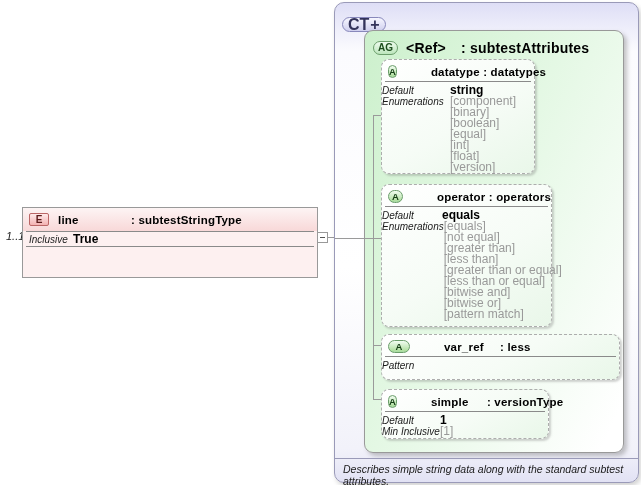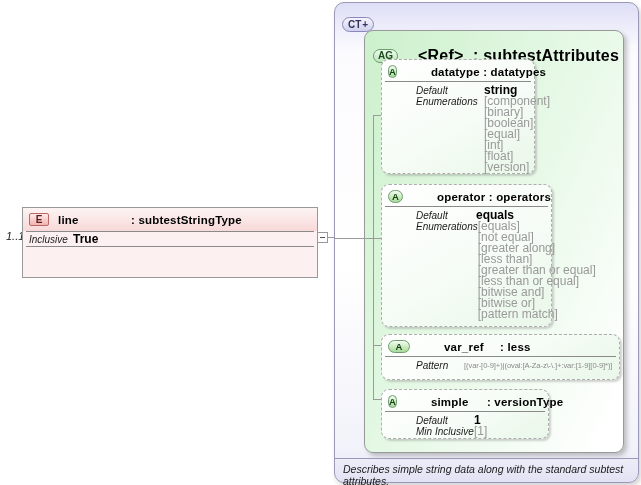--- a/index.html
+++ b/index.html
@@ -6,21 +6,21 @@
   body{width:641px;height:485px;position:relative;overflow:hidden;
        font-family:"Liberation Sans", sans-serif;color:#000;}
 
   
   .hline,.vline{position:absolute;background:#9a9a9a;}
   .sep{height:1px;background:#8a8a8a;margin:0 3px;}
   .badge{display:inline-flex;align-items:center;justify-content:center;
          font-weight:bold;border:1px solid;box-sizing:border-box;}
   .box-title{font-weight:bold;font-size:11.5px;letter-spacing:.2px;white-space:pre;margin-left:25px;}
   .name-col{display:inline-block;white-space:pre;}
-  .facet-row{display:flex;align-items:flex-start;padding-left:6px;margin-left:28px;}
+  .facet-row{display:flex;align-items:flex-start;padding-left:0;}
   .facet-label{font-style:italic;font-size:10px;line-height:11px;color:#1a1a1a;
                flex:0 0 var(--lw,60px);white-space:nowrap;}
   .fv{font-size:12px;line-height:11px;white-space:nowrap;}
   .fv.bold{font-weight:bold;color:#000;}
   .fv.gray{color:#999;}
   .fv.pattern{font-size:7.6px;letter-spacing:-.1px;color:#8a8a8a;line-height:11px;}
 
   
   .el-box{position:absolute;left:22px;top:207px;width:296px;height:71px;
           border:1px solid #999;box-sizing:border-box;background:#fdf0f0;}
@@ -39,37 +39,37 @@
           border:1px solid #999;background:#fff;display:flex;align-items:center;justify-content:center;}
   .handle-minus{width:5px;height:1px;background:#555;}
 
   
   .ct-box{position:absolute;left:334px;top:2px;width:305px;height:481px;box-sizing:border-box;
           border:1px solid #9a9ab8;border-radius:10px;
           background:linear-gradient(180deg,#dedef6 0px,#ececfa 22px,#fbfbfe 48px,#ffffff 55%,#f2f2fa 93%,#e2e2f4 100%);
           box-shadow:2px 3px 5px rgba(0,0,0,.18);}
   .ct-header{position:absolute;top:0;left:0;right:0;height:27px;display:flex;align-items:center;
              gap:7px;padding-left:7px;}
-  .badge-ct{height:15px;border-radius:8px;padding:0 5px;font-size:10px;
+  .badge-ct{height:15px;border-radius:8px;padding:0 5px;font-size:16px;
             background:linear-gradient(180deg,#f6f6ff,#cfcfee);border-color:#8888bb;color:#33335a;margin-top:16px;}
   .ct-plus{font-weight:900;margin-left:1px;}
   .ct-title{font-weight:bold;font-size:12.5px;letter-spacing:.2px;white-space:pre;}
   .ct-annot-sep{position:absolute;left:0;right:0;top:455px;height:1px;background:#9a9ab8;}
   .ct-annot{position:absolute;left:8px;top:460px;right:6px;font-style:italic;font-size:10.5px;
             color:#1a1a1a;}
 
   
   .ag-box{position:absolute;left:29px;top:27px;width:260px;height:423px;box-sizing:border-box;
           border:1px solid #999;border-radius:9px;
           background:linear-gradient(115deg,#ccf0cc 0%,#e4f8e4 45%,#ffffff 95%);
           box-shadow:3px 3px 4px rgba(90,90,90,.35);}
-  .ag-header{height:25px;display:flex;align-items:center;gap:8px;padding-left:8px;padding-top:12px;}
+  .ag-header{height:25px;display:flex;align-items:center;gap:8px;padding-left:8px;padding-top:4px;}
   .badge-ag{height:14px;border-radius:7px;padding:0 4px;font-size:10px;
             background:linear-gradient(180deg,#eefbee,#bce6bc);border-color:#6b9e6b;color:#1d4d1d;}
-  .ag-title{font-weight:bold;font-size:16px;letter-spacing:.2px;white-space:pre;margin-left:12px;}
+  .ag-title{font-weight:bold;font-size:14px;letter-spacing:.2px;white-space:pre;}
 
   
   .attr-box{position:absolute;box-sizing:border-box;border:1px dashed #adadad;border-radius:8px;
             background:linear-gradient(150deg,#ffffff 0%,#f6fcf6 55%,#e9f7e9 100%);
             box-shadow:2px 2px 2px rgba(110,110,110,.30);z-index:2;}
   .attr-header{display:flex;align-items:center;gap:9px;padding:5px 0 3px 6px;}
   .badge-a{width:22px;height:13px;border-radius:7px;font-size:9.5px;
            background:linear-gradient(180deg,#f2fdf2,#aede9e 90%,#a8dca8);border-color:#6b9e6b;color:#143d14;}
   .attr-facets{padding-top:3px;}
   .attr-datatype{left:16px;top:28px;width:154px;height:115px;}
@@ -167,44 +167,41 @@
           <span class="facet-label">Default</span>
           <div>
               <div class="fv bold">equals</div>
             </div>
         </div>
         <div class="facet-row">
           <span class="facet-label">Enumerations</span>
           <div>
             <div class="fv gray">[equals]</div>
             <div class="fv gray">[not equal]</div>
-            <div class="fv gray">[greater along]</div>
+            <div class="fv gray">[greater than]</div>
             <div class="fv gray">[less than]</div>
             <div class="fv gray">[greater than or equal]</div>
             <div class="fv gray">[less than or equal]</div>
             <div class="fv gray">[bitwise and]</div>
             <div class="fv gray">[bitwise or]</div>
             <div class="fv gray">[pattern match]</div>
           </div>
         </div>
       </div>
     </div>
 
     <div class="attr-box attr-varref" style="--lw:48px">
       <div class="attr-header">
         <span class="badge badge-a">A</span>
         <span class="box-title"><span class="name-col" style="min-width:56px">var_ref</span><span>: less</span></span>
       </div>
       <div class="sep"></div>
       <div class="attr-facets">
         <div class="facet-row">
           <span class="facet-label">Pattern</span>
-          <div>
-              <div class="fv pattern">[(var-[0-9]+)|(oval:[A-Za-z\-\.]+:var:[1-9][0-9]*)]</div>
-            </div>
         </div>
       </div>
     </div>
 
     <div class="attr-box attr-version" style="--lw:58px">
       <div class="attr-header">
         <span class="badge badge-a">A</span>
         <span class="box-title"><span class="name-col" style="min-width:56px">simple</span><span>: versionType</span></span>
       </div>
       <div class="sep"></div>

